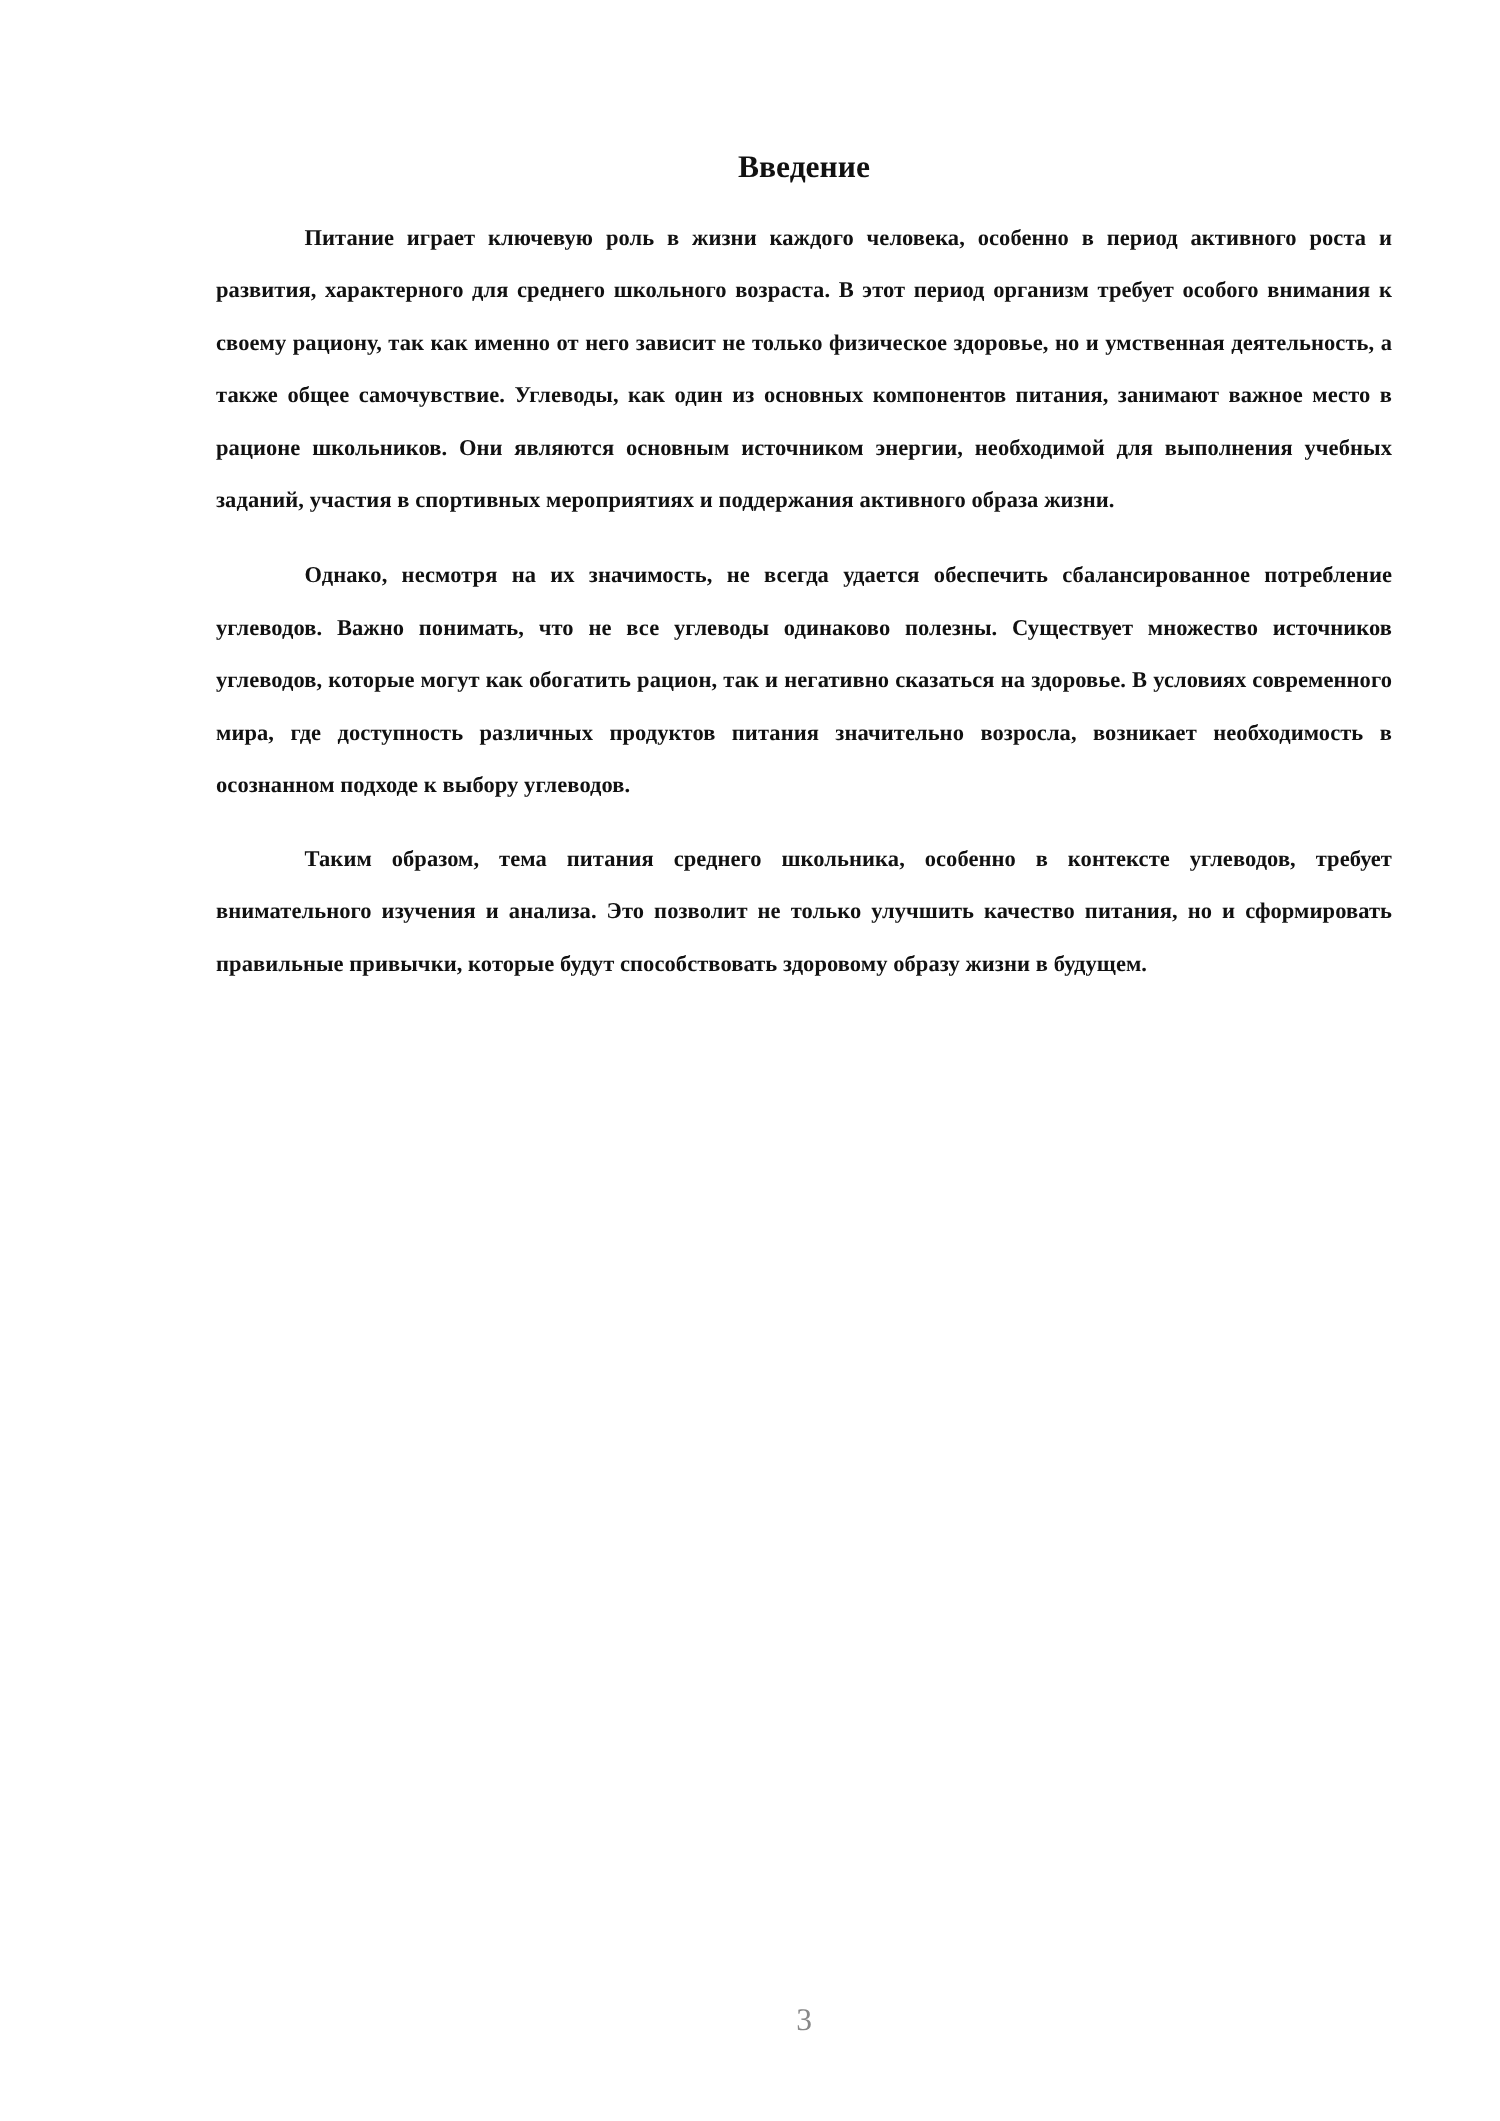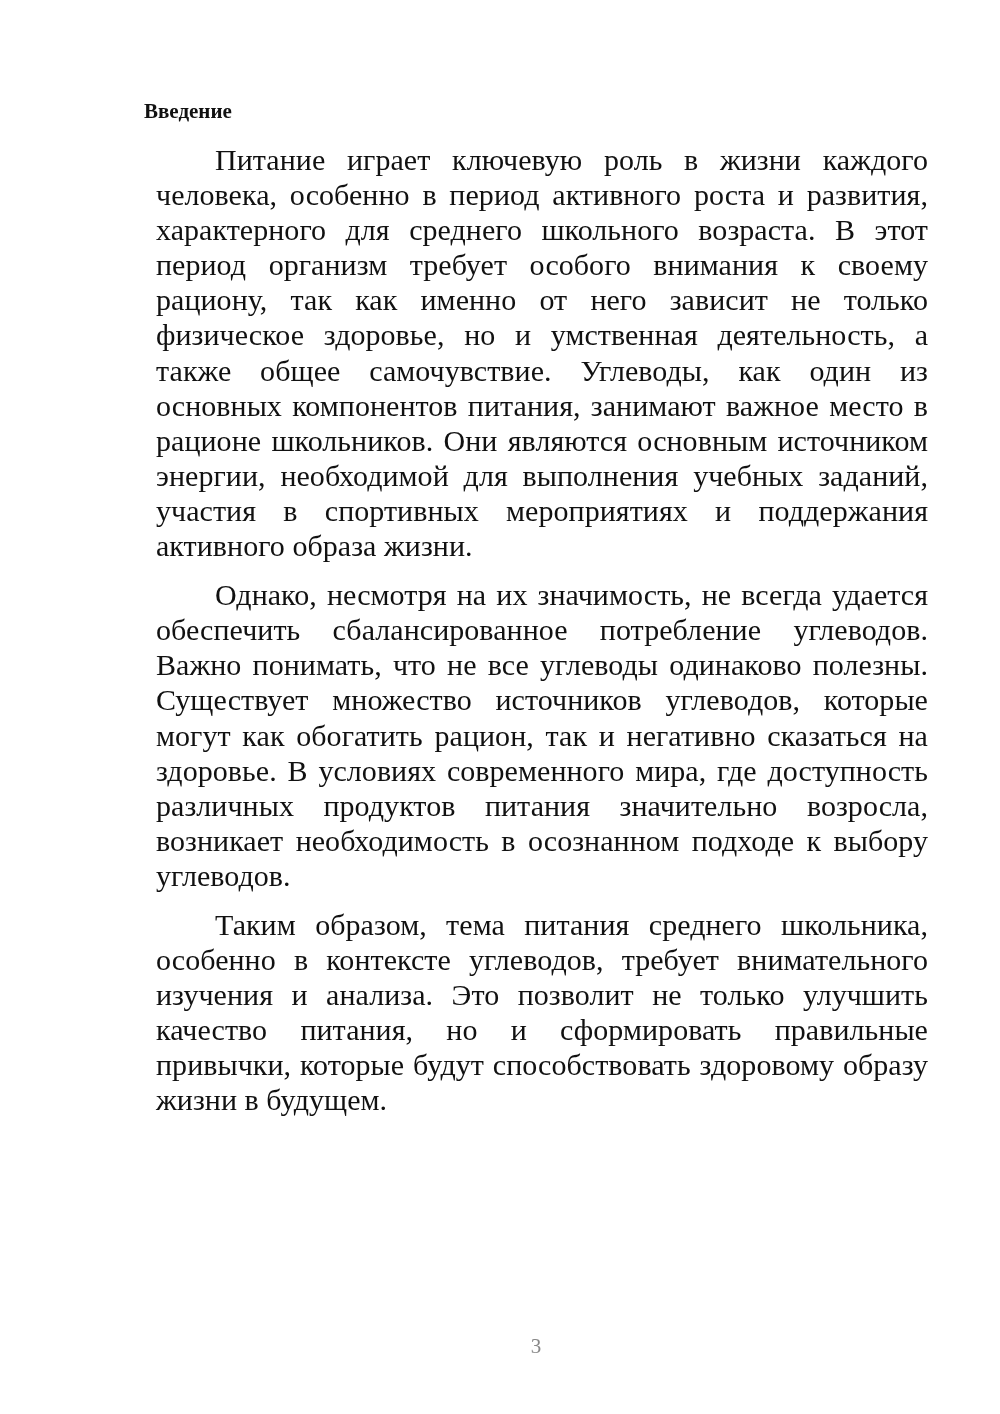--- a/index.html
+++ b/index.html
@@ -19,38 +19,40 @@
       position: absolute;
       left: 0; top: 0;
       width: 1000px; height: 1414px;
       background: #ffffff;
     }
     .title {
       position: absolute;
       top: 96px;
       left: 144px;
       width: 784px;
+      text-align: center;
       font-weight: bold;
       font-size: 21px;
       line-height: 30px;
       margin: 0;
     }
     .body-text {
       position: absolute;
       left: 144px;
       width: 784px;
       top: 142px;
     }
     .para {
-      margin: 0 0 14px 12px;
-      font-size: 30px;
+      margin: 0 0 14px 0;
+      font-size: 15px;
       line-height: 35.1px;
       text-align: justify;
       text-indent: 59px;
       letter-spacing: 0.05px;
+      font-weight: bold;
     }
     .page-number {
       position: absolute;
       top: 1334px;
       left: 0;
       width: 1072px;
       text-align: center;
       font-size: 21px;
       color: #888888;
       line-height: 24px;

